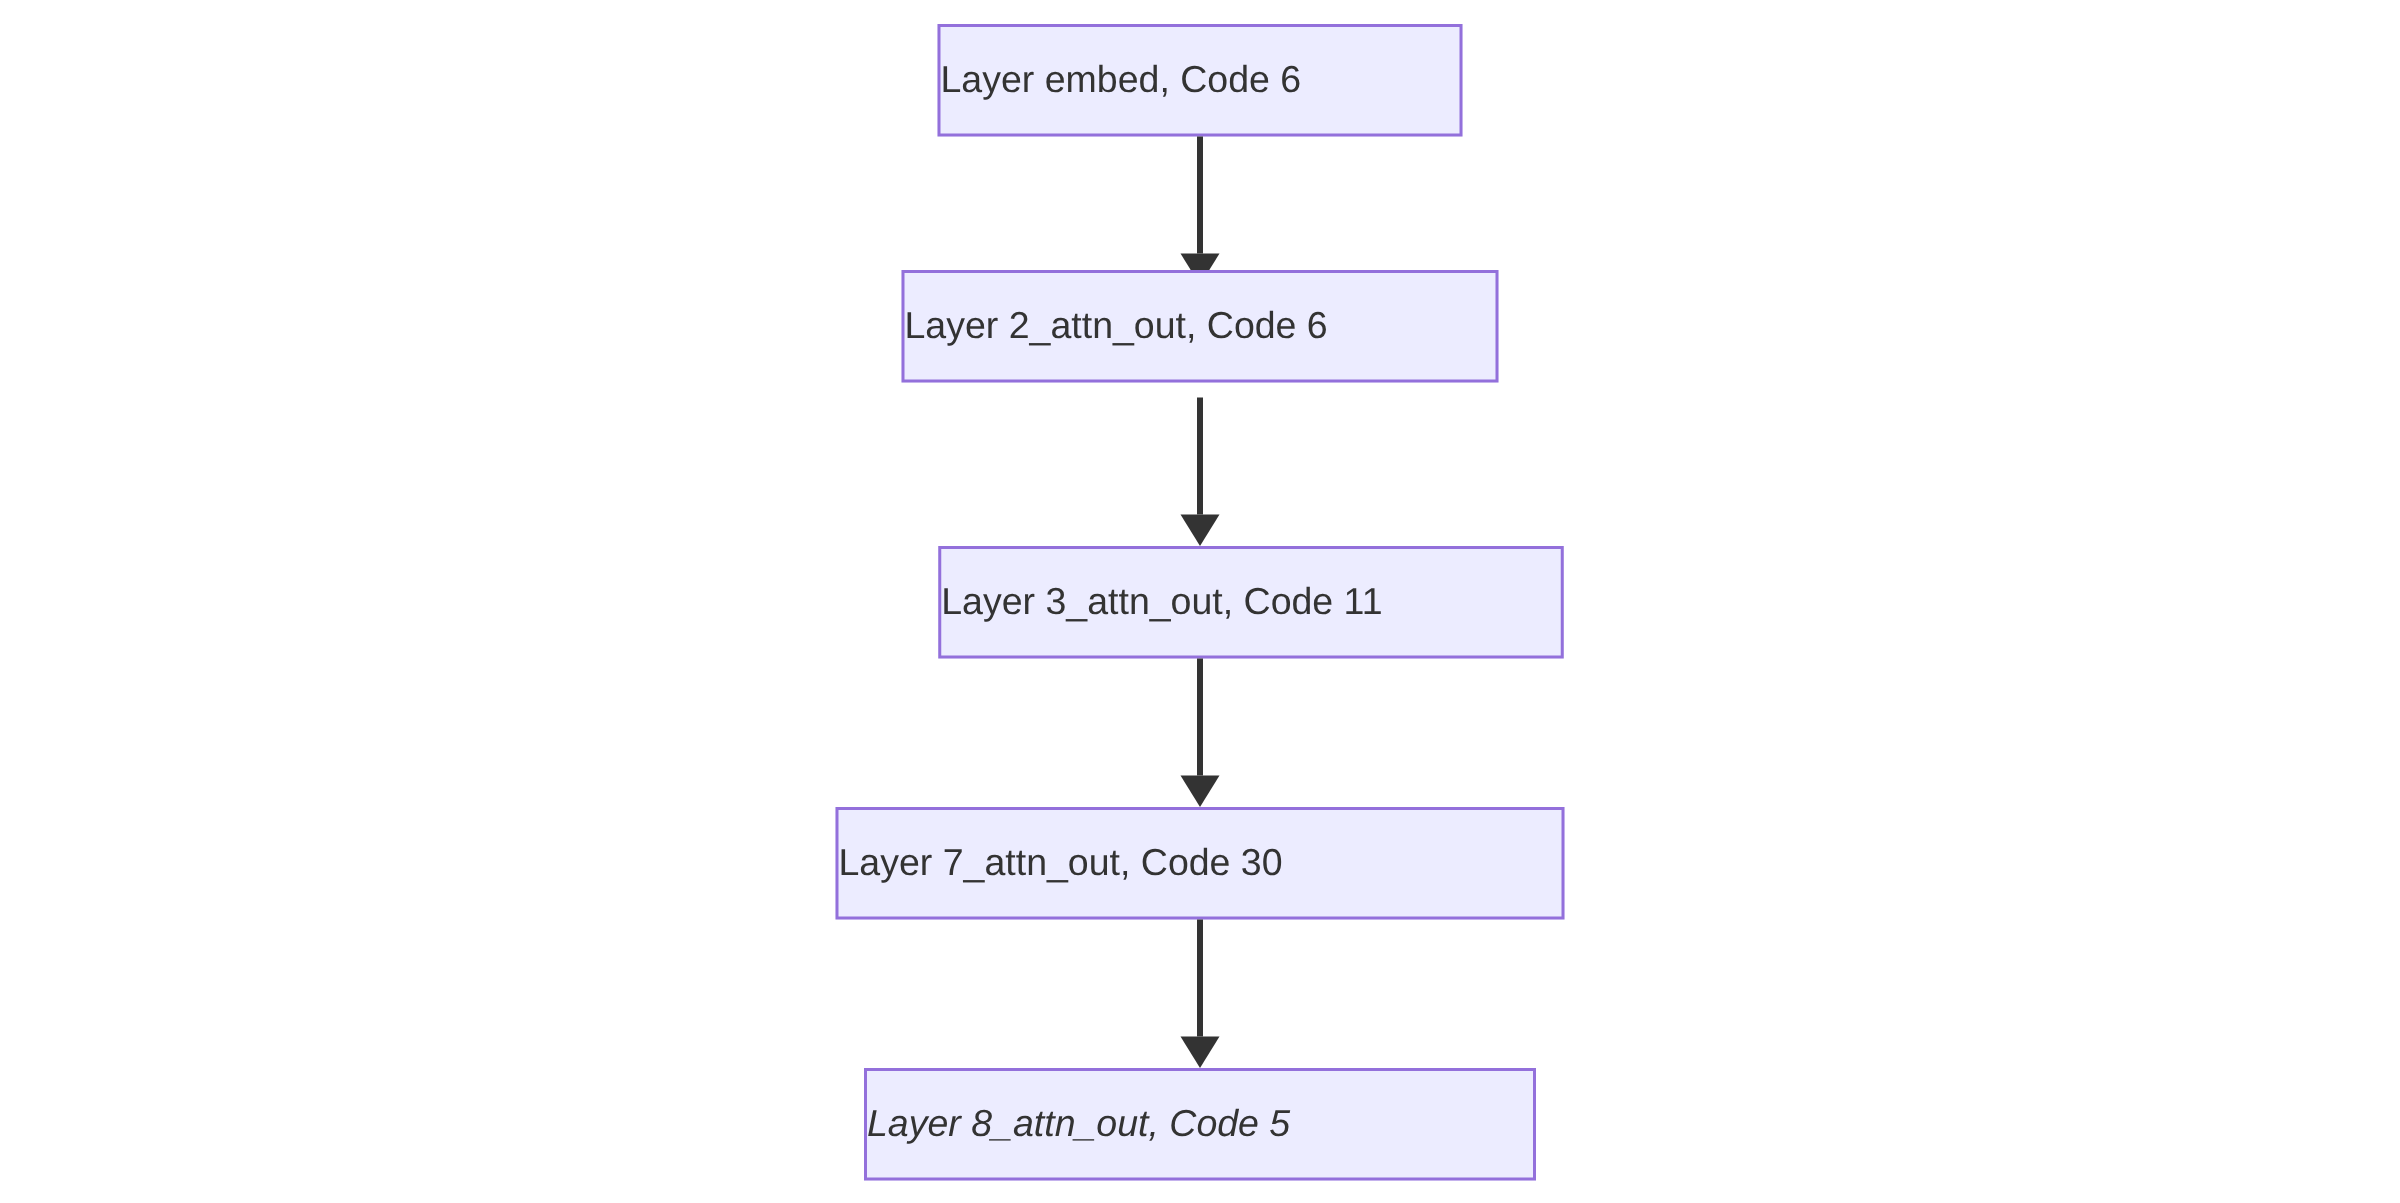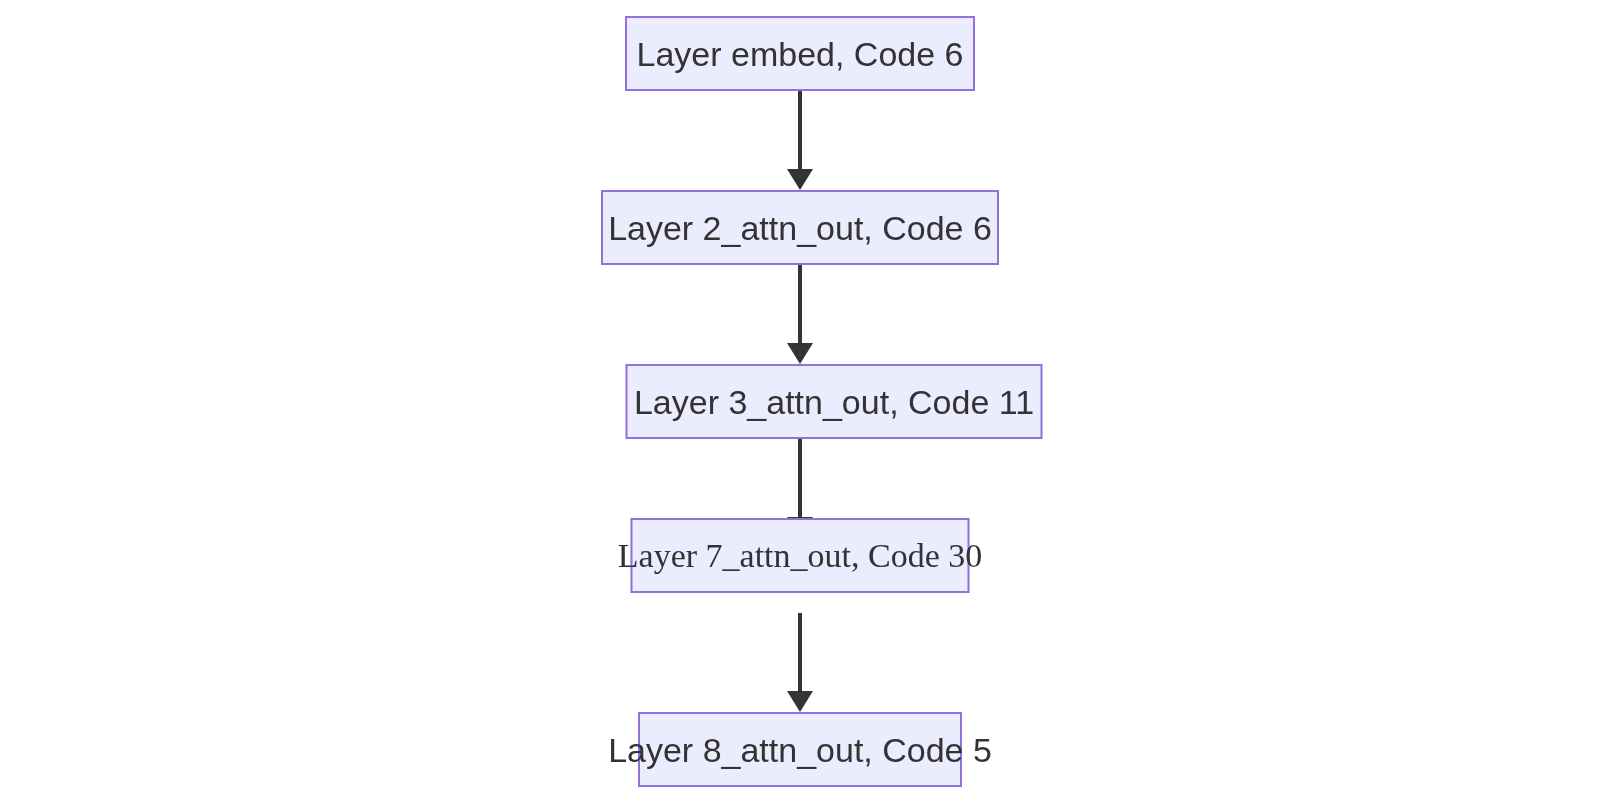--- a/index.html
+++ b/index.html
@@ -19,30 +19,30 @@
     position: absolute;
     left: 800px;
     transform: translateX(-50%);
     height: 75px;
     box-sizing: border-box;
     background: var(--node-fill, #ECECFF);
     border: 2.5px solid var(--node-border, #9370DB);
     color: var(--node-text, #333333);
     display: flex;
     align-items: center;
-    justify-content: center;
-    font-size: 34px;
+    justify-content: flex-start;
+    font-size: 25px;
     line-height: 1;
     white-space: nowrap;
   }
   #n1 { top: 16px;  width: 350px; }
-  #n2 { top: 190px; width: 398px; }
+  #n2 { top: 180px; width: 398px; }
   #n3 { top: 364px; width: 417px; margin-left: 34px; }
-  #n4 { top: 518px; width: 339px; font-family: Liberation Serif, serif; }
-  #n5 { top: 712px; width: 324px; }
+  #n4 { top: 538px; width: 486px; }
+  #n5 { top: 712px; width: 448px; font-style: italic; }
 
   .arrow {
     position: absolute;
     left: 800px;
     transform: translateX(-50%);
     display: flex;
     flex-direction: column;
     align-items: center;
   }
   #a1 { top: 91px;  height: 99px; }

